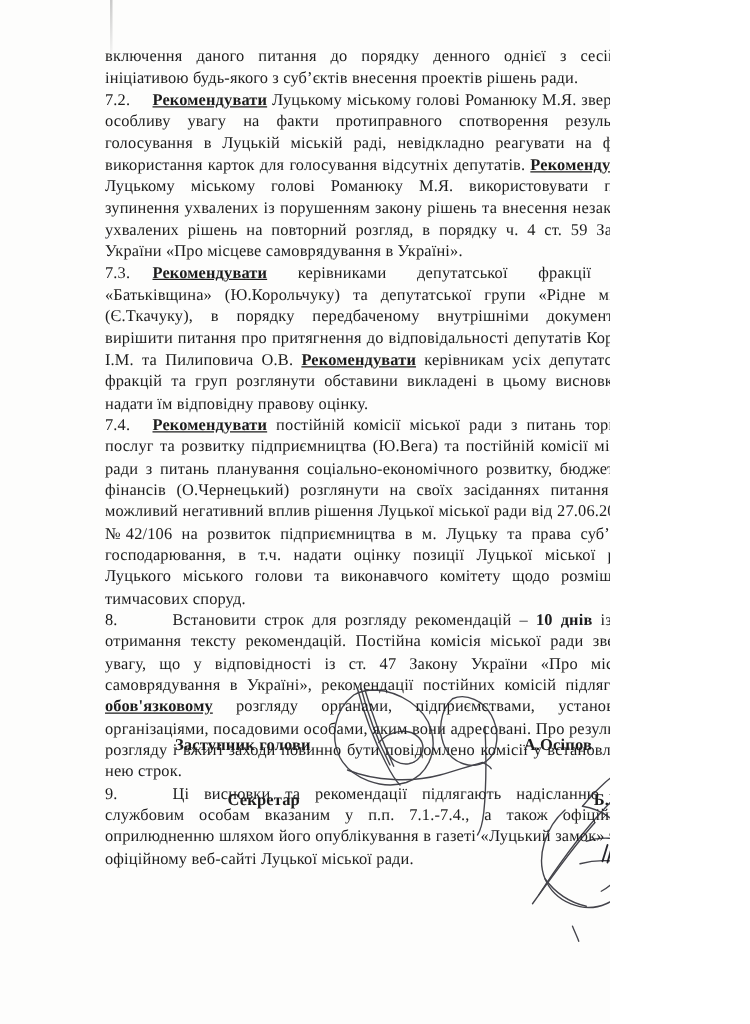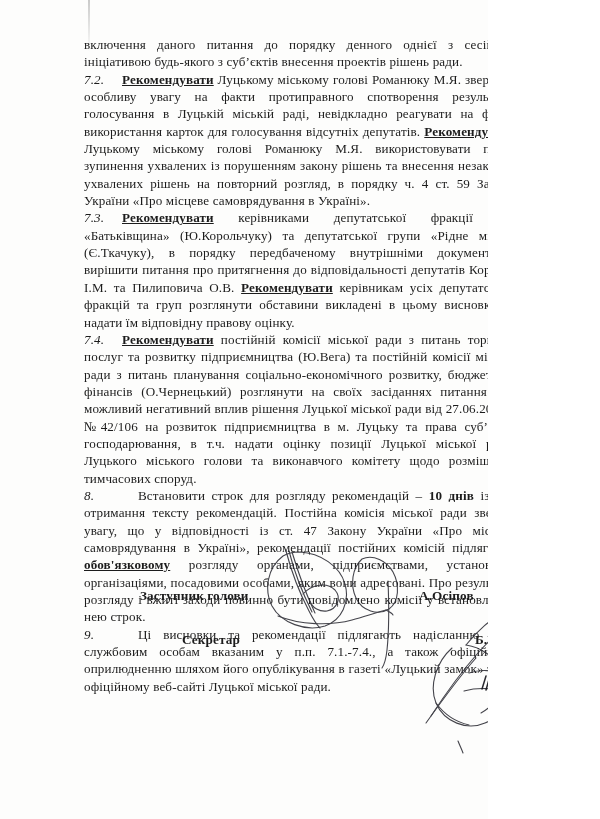--- a/index.html
+++ b/index.html
@@ -61,21 +61,20 @@
     hyphens: manual;
   }
 
   
   .clause {
     display: block;
   }
   .num {
     display: inline-block;
     min-width: 38px;
-    font-style: italic;
   }
   .num.wide {
     min-width: 54px;
   }
 
   u.cmd {
     font-weight: bold;
     text-decoration: underline;
     text-underline-offset: 1px;
     margin-top: 36px;

